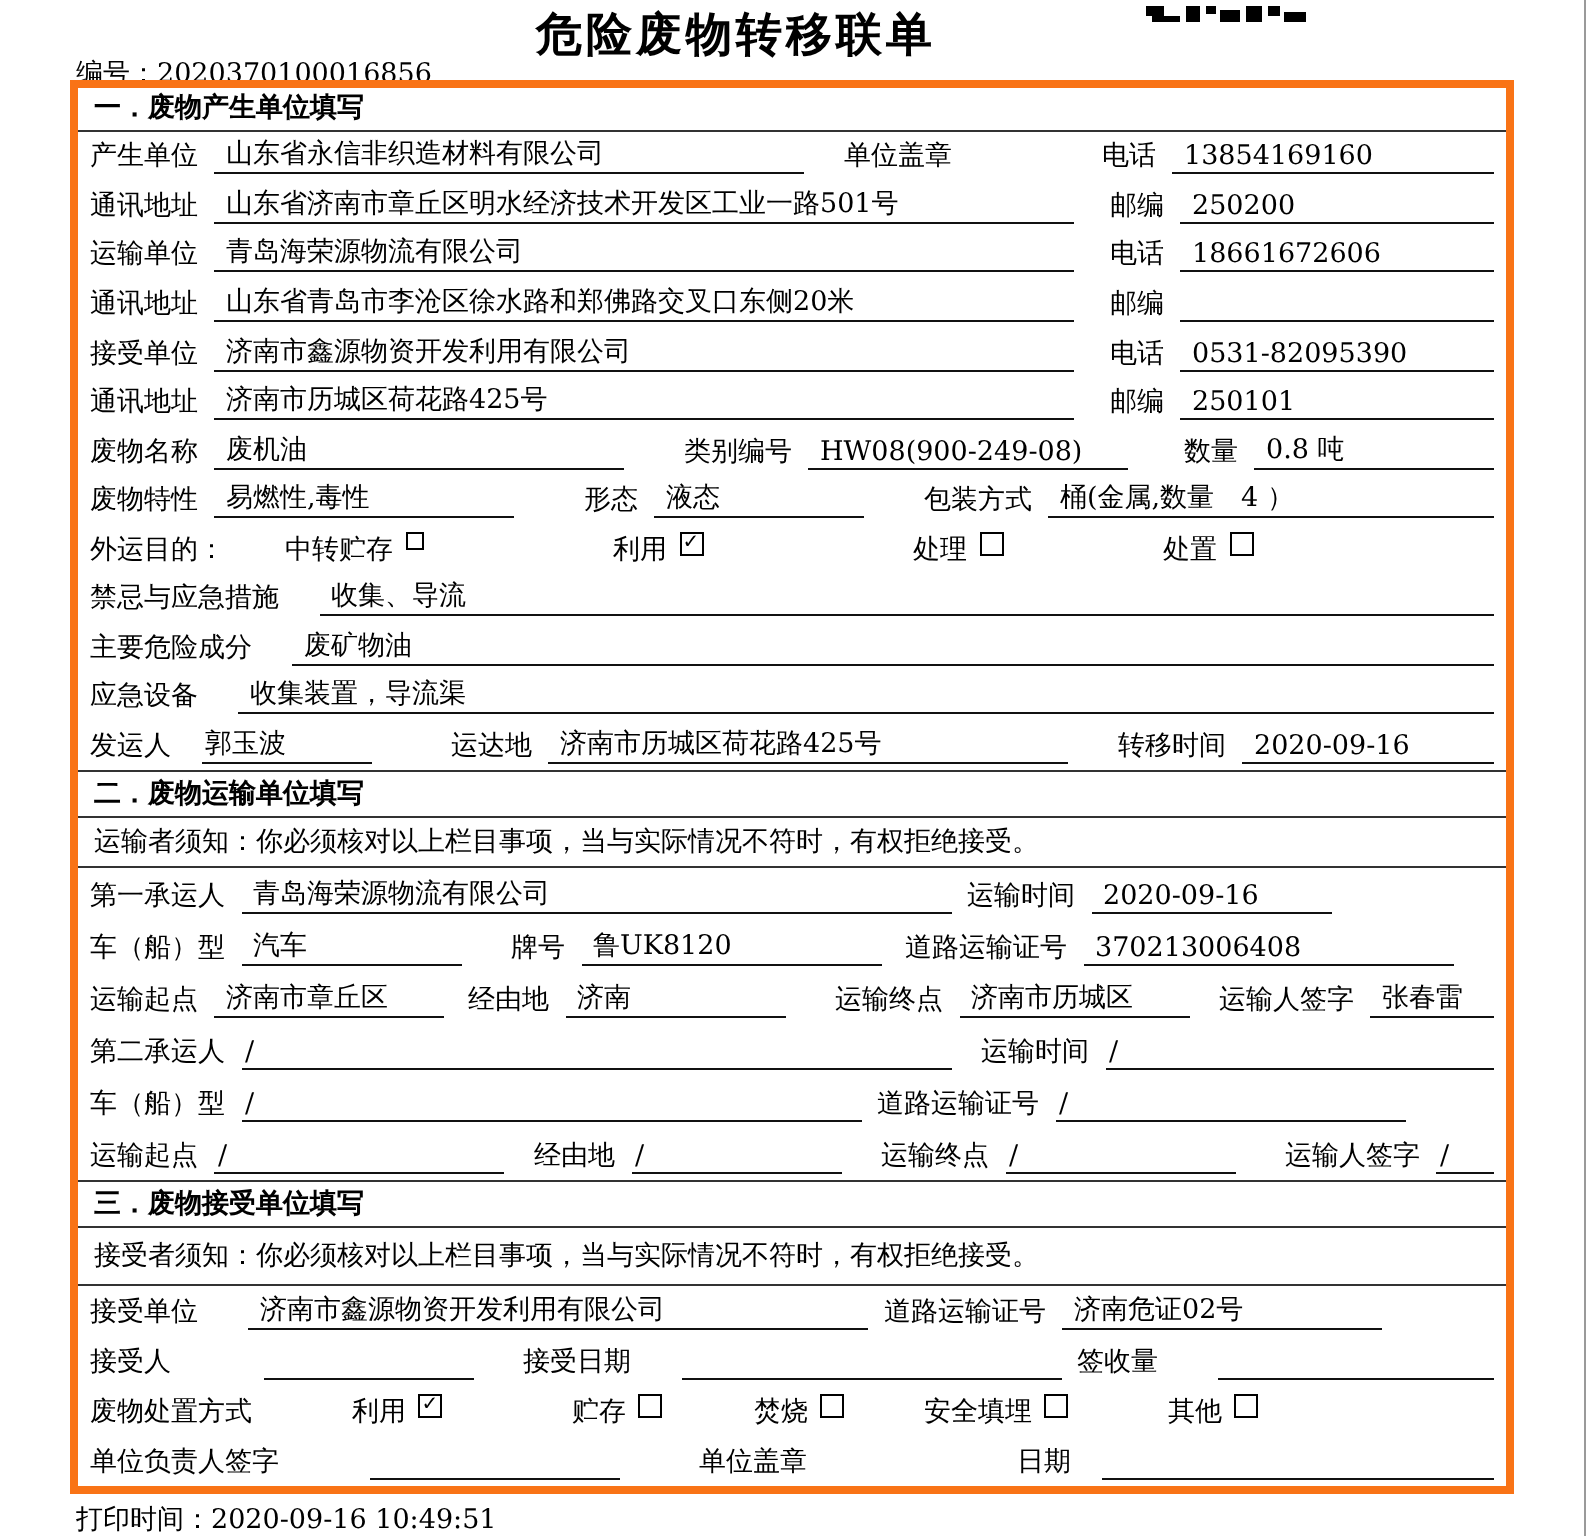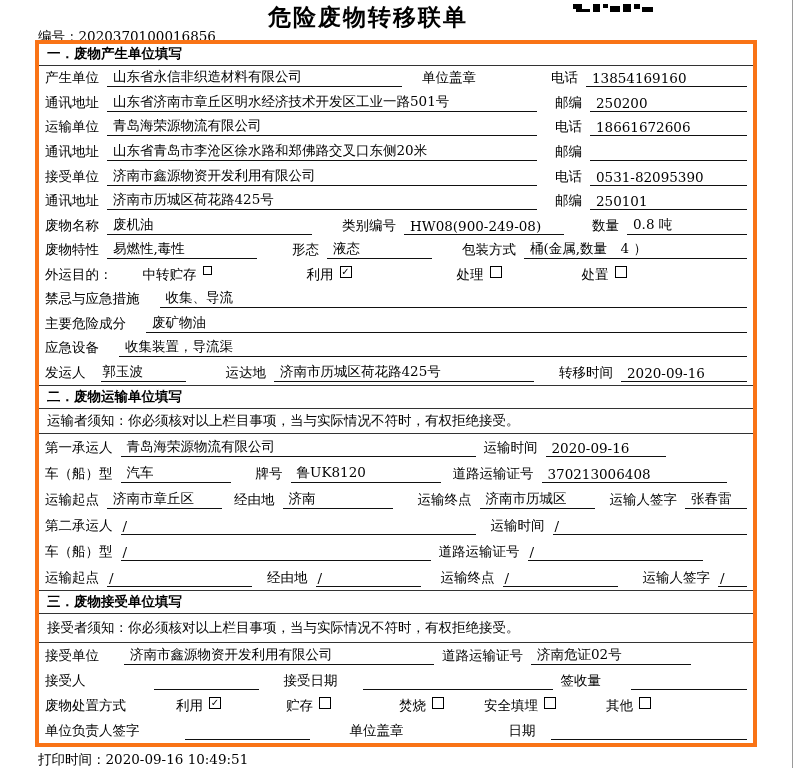--- a/index.html
+++ b/index.html
@@ -28,21 +28,21 @@
   .fl{flex:1 1 auto}
   .opt{display:flex;align-items:flex-start;gap:6px;flex:none}
   .box{display:inline-block;width:12px;height:12px;border:1.5px solid #000;font-family:"DejaVu Sans","Liberation Sans",sans-serif;font-size:10px;line-height:10px;text-align:center;flex:none;margin-bottom:1px}
   .box-sm{width:9px;height:9px;margin-bottom:2px}
   .w85{width:85px}.w105{width:105px}.w110{width:110px}.w115{width:115px}.w120{width:120px}
   .w125{width:125px}.w145{width:145px}.w150{width:150px}.w160{width:160px}.w175{width:175px}.w185{width:185px}.w190{width:190px}.w205{width:205px}
   .w260{width:260px}.w295{width:295px}.w310{width:310px}.w355{width:355px}.w430{width:430px}
   .ml8{margin-left:8px}.ml12{margin-left:12px}.ml15{margin-left:15px}.ml18{margin-left:18px}
   .ml20{margin-left:20px}.ml25{margin-left:25px}.ml28{margin-left:28px}.ml30{margin-left:30px}
   .ml35{margin-left:35px}.ml40{margin-left:40px}.ml45{margin-left:45px}.ml50{margin-left:50px}
-  .ml55{margin-left:68px}.ml65{margin-left:65px}.ml75{margin-left:75px}.ml95{margin-left:95px}
+  .ml55{margin-left:46px}.ml65{margin-left:65px}.ml75{margin-left:75px}.ml95{margin-left:95px}
   .ml105{margin-left:105px}.ml120{margin-left:80px}
   .footer{position:absolute;left:38px;top:751px;white-space:nowrap}
 </style>
 </head>
 <body>
 
 <div class="doc-header">
   <div class="serial"><span>编号：</span><span>2020370100016856</span></div>
   <div class="doc-title">危险废物转移联单</div>
   <div class="qr">

